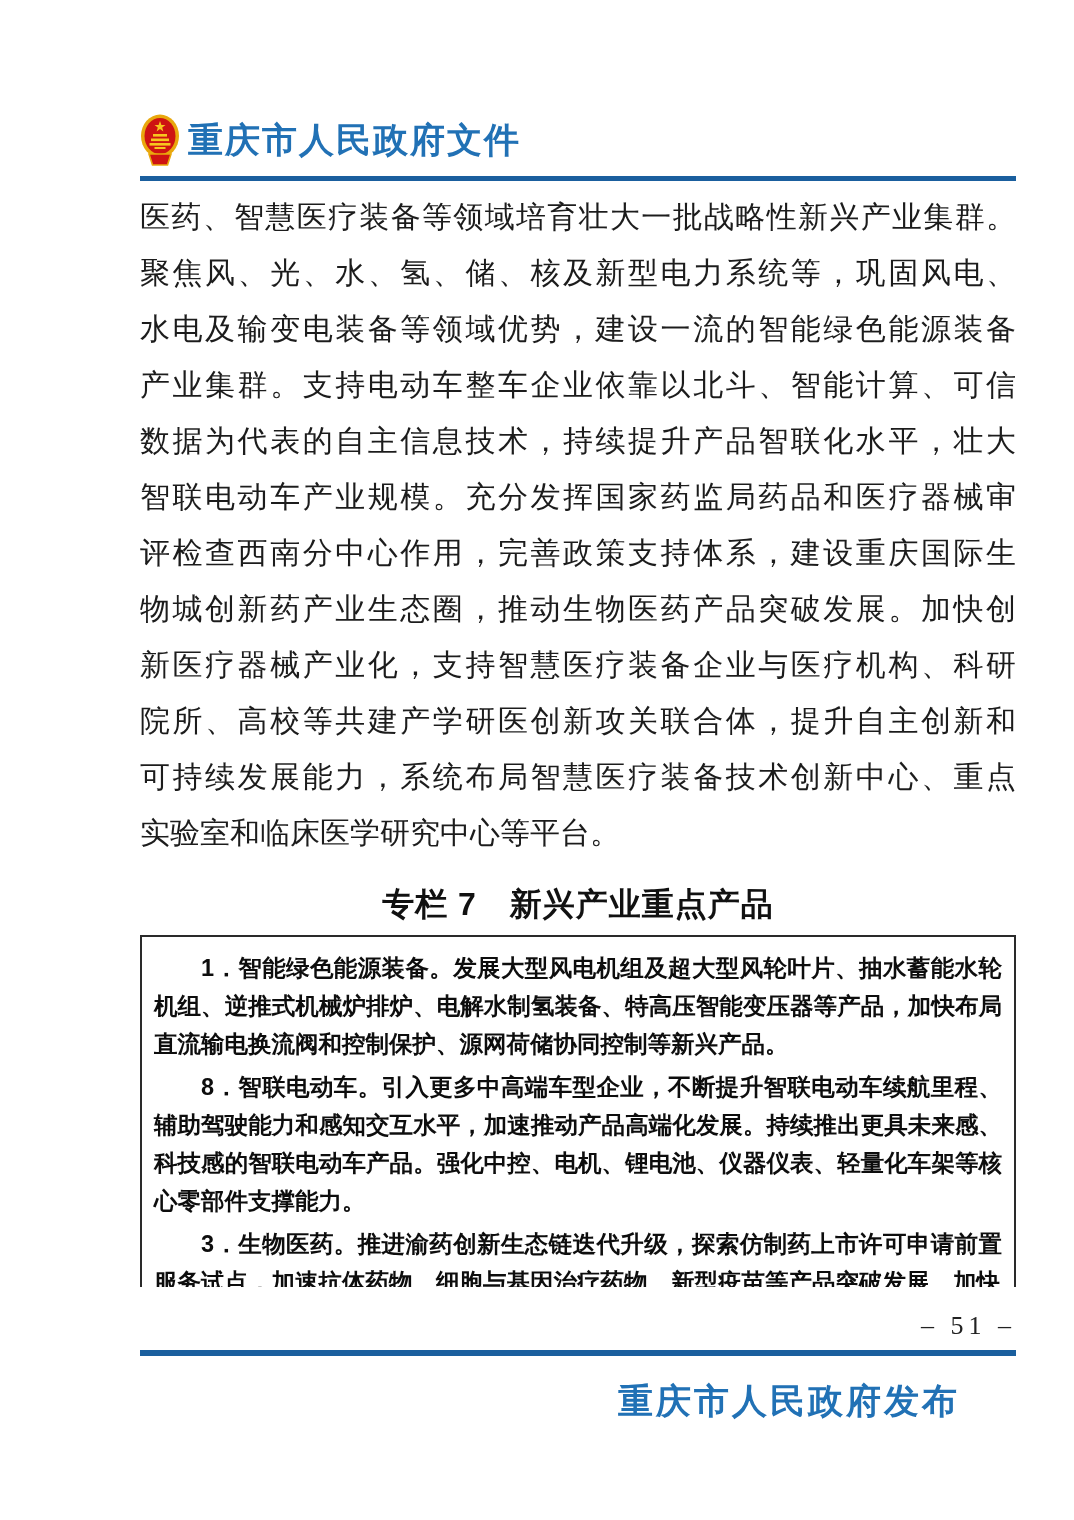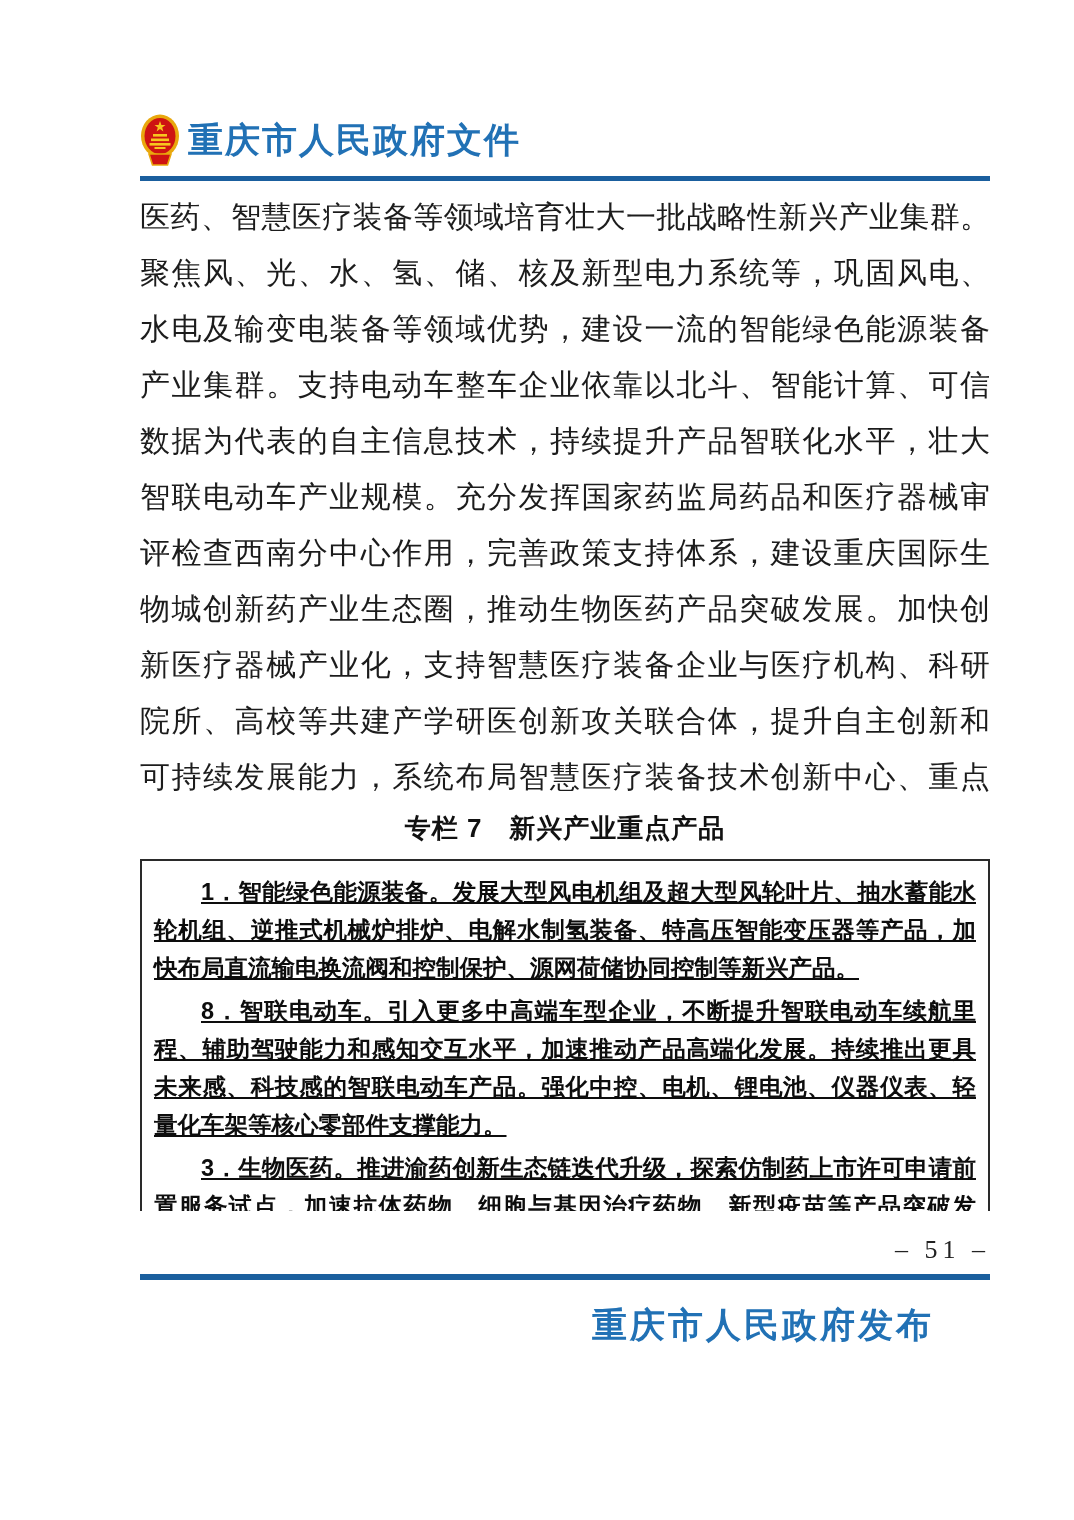--- a/index.html
+++ b/index.html
@@ -1,20 +1,20 @@
 <!DOCTYPE html>
 <html><head>
 <meta charset="utf-8">
 <style>
   html,body { margin:0; padding:0; background:#ffffff; }
   .page {
     width:1074px; height:1520px;
     position:relative; background:#ffffff;
     box-sizing:border-box;
-    padding:112px 84px 0 140px;
+    padding:112px 58px 0 140px;
     overflow:hidden;
     font-family:"Liberation Serif", serif;
     color:#1f1f1f;
   }
   
   .header { display:flex; align-items:center; height:56px; }
   .emblem { width:40px; height:54px; margin-right:8px; flex:0 0 auto; }
   .header-title {
     font-size:35px; font-weight:bold; color:#2171b5;
     letter-spacing:2px; white-space:nowrap;
@@ -25,39 +25,38 @@
   .body-text { margin-top:8px; }
   .body-line {
     font-size:30px; line-height:56px; color:#1c1c1c;
     text-align:justify; text-align-last:justify;
     text-justify:inter-character;
     height:56px; overflow:hidden;
   }
   .body-line.short { text-align-last:left; }
   
   .panel-title {
-    margin-top:0; height:46px; line-height:46px;
-    text-align:center; font-size:26px; font-weight:bold; color:#111;
+    margin-top:20px; height:46px; line-height:46px;
+    text-align:center; font-size:32px; font-weight:bold; color:#111;
     font-family:"Liberation Sans", sans-serif;
     letter-spacing:1px;
   }
   .panel {
     margin-top:8px;
     border:2px solid #2a2a2a; border-bottom:none;
     padding:12px 12px 0 12px;
     height:338px; overflow:hidden;
     font-family:"Liberation Sans", sans-serif;
   }
   .panel p {
     margin:0 0 5px 0;
     font-size:23.5px; line-height:38px; color:#0d0d0d;
     font-weight:bold;
     text-align:justify; text-justify:inter-character;
     text-indent:2em;
-    text-decoration:underline;
   }
   
   .page-number {
     margin-top:23px; text-align:right;
     font-size:26px; color:#222; letter-spacing:5px;
     height:32px; line-height:32px;
   }
   .footer-rule { margin-top:8px; height:6px; }
   .publisher {
     margin-top:22px; text-align:right; padding-right:56px;
@@ -91,20 +90,21 @@
     <div class="body-line">聚焦风、光、水、氢、储、核及新型电力系统等，巩固风电、</div>
     <div class="body-line">水电及输变电装备等领域优势，建设一流的智能绿色能源装备</div>
     <div class="body-line">产业集群。支持电动车整车企业依靠以北斗、智能计算、可信</div>
     <div class="body-line">数据为代表的自主信息技术，持续提升产品智联化水平，壮大</div>
     <div class="body-line">智联电动车产业规模。充分发挥国家药监局药品和医疗器械审</div>
     <div class="body-line">评检查西南分中心作用，完善政策支持体系，建设重庆国际生</div>
     <div class="body-line">物城创新药产业生态圈，推动生物医药产品突破发展。加快创</div>
     <div class="body-line">新医疗器械产业化，支持智慧医疗装备企业与医疗机构、科研</div>
     <div class="body-line">院所、高校等共建产学研医创新攻关联合体，提升自主创新和</div>
     <div class="body-line">可持续发展能力，系统布局智慧医疗装备技术创新中心、重点</div>
+    <div class="body-line short">实验室和临床医学研究中心等平台。</div>
   </div>
 
   <div class="panel-title">专栏 7　新兴产业重点产品</div>
 
   <div class="panel">
     <p>1．智能绿色能源装备。发展大型风电机组及超大型风轮叶片、抽水蓄能水轮机组、逆推式机械炉排炉、电解水制氢装备、特高压智能变压器等产品，加快布局直流输电换流阀和控制保护、源网荷储协同控制等新兴产品。</p>
     <p>8．智联电动车。引入更多中高端车型企业，不断提升智联电动车续航里程、辅助驾驶能力和感知交互水平，加速推动产品高端化发展。持续推出更具未来感、科技感的智联电动车产品。强化中控、电机、锂电池、仪器仪表、轻量化车架等核心零部件支撑能力。</p>
     <p>3．生物医药。推进渝药创新生态链迭代升级，探索仿制药上市许可申请前置服务试点，加速抗体药物、细胞与基因治疗药物、新型疫苗等产品突破发展。加快</p>
   </div>
 

